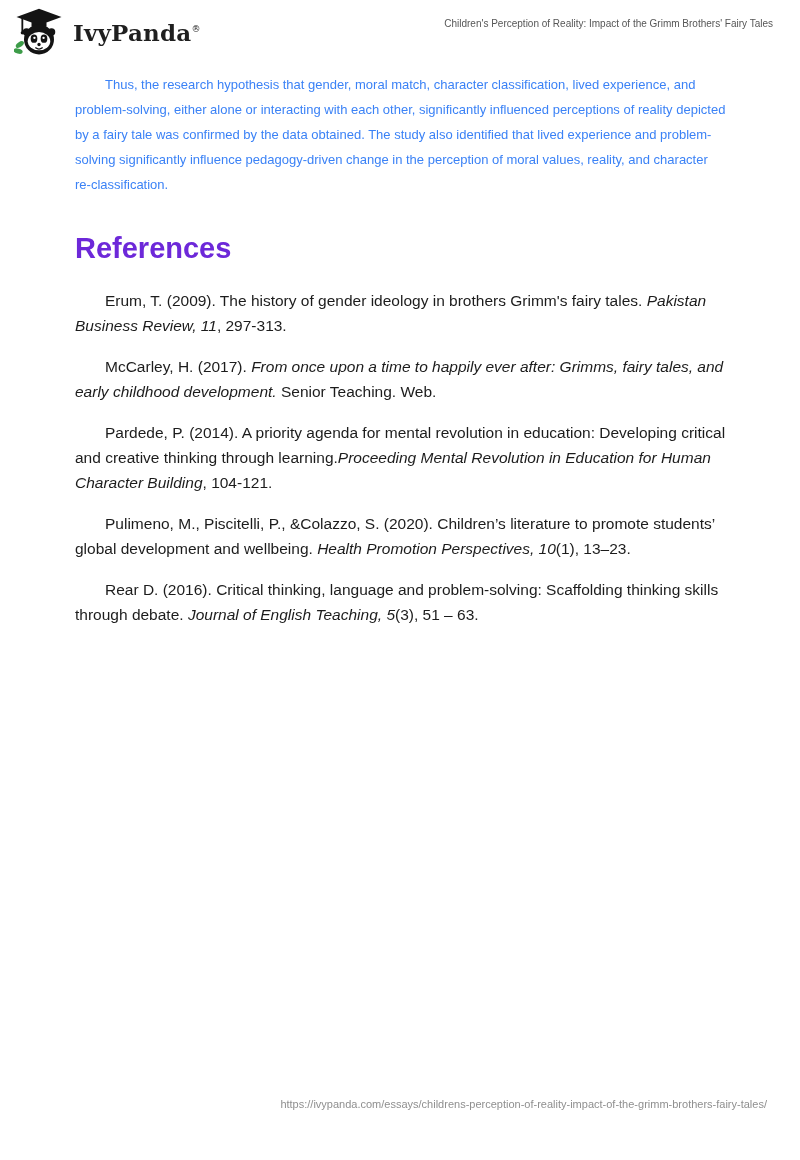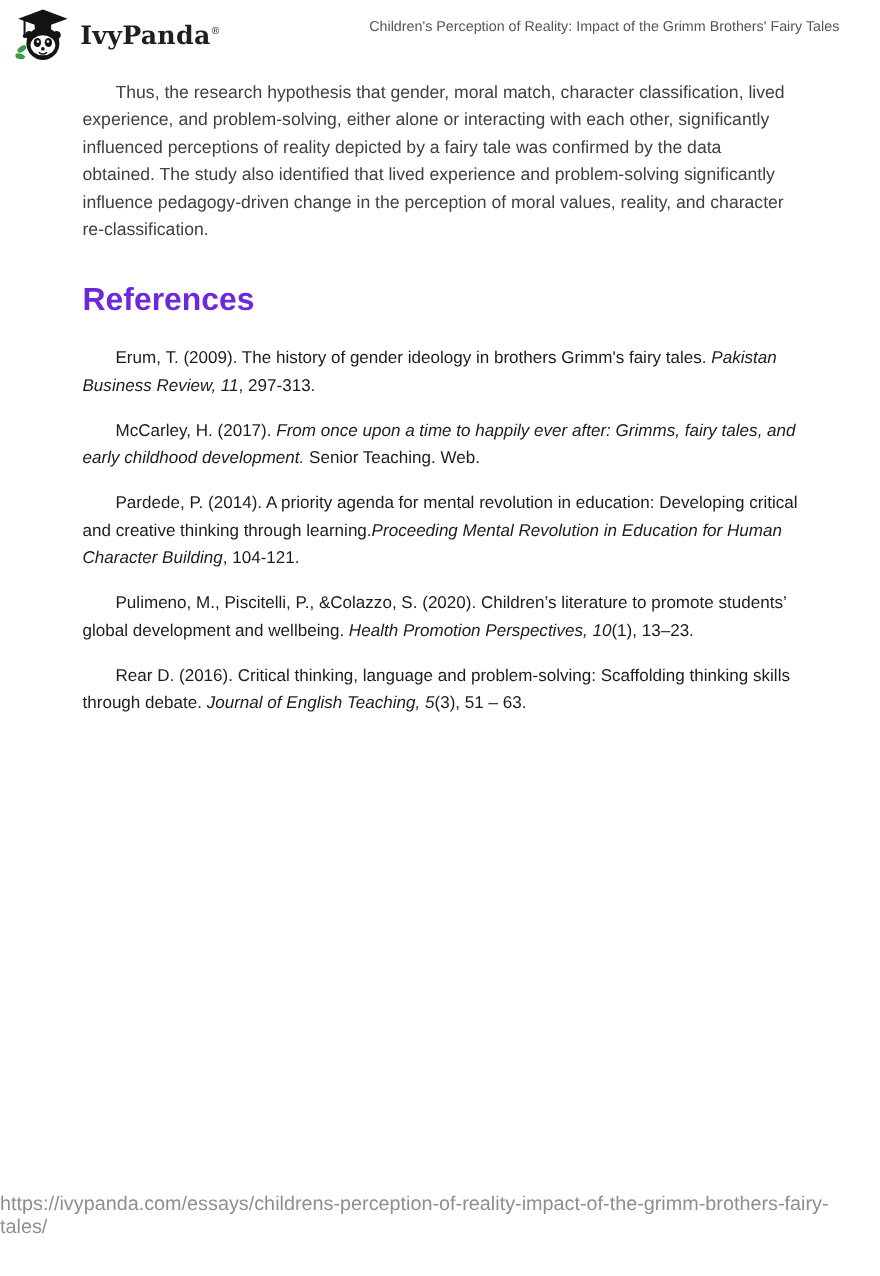--- a/index.html
+++ b/index.html
@@ -38,40 +38,40 @@
     letter-spacing: 0.2px;
   }
   .brand .reg {
     font-size: 9px;
     vertical-align: super;
     font-weight: 400;
     color: #1f1f1f;
   }
   .doc-title {
     position: absolute;
-    right: 37px;
+    right: 27px;
     top: 15px;
-    font-size: 13px;
+    font-size: 10px;
     color: #565656;
     max-width: 430px;
     text-align: right;
     line-height: 17px;
   }
 
   
   .content {
     position: absolute;
     left: 75px;
     right: 74px;
     top: 72px;
   }
   .para {
-    font-size: 16px;
+    font-size: 13px;
     line-height: 25px;
-    color: #404040;
+    color: #3b82f6;
     text-indent: 30px;
   }
   .references-heading {
     font-family: "Liberation Sans", sans-serif;
     font-size: 29px;
     font-weight: 700;
     color: #6d28d9;
     margin: 35px 0 23px 0;
   }
   .ref {
@@ -79,23 +79,23 @@
     line-height: 25px;
     color: #1c1c1c;
     text-indent: 30px;
     margin-bottom: 16px;
   }
   .ref .it { font-style: italic; }
 
   
   .footer {
     position: absolute;
-    bottom: 10px;
+    bottom: 26px;
     right: 33px;
-    font-size: 18px;
+    font-size: 11px;
     color: #8f8f8f;
   }
 </style>
 </head>
 <body>
 
 <div class="page">
 
   <div class="header">
     <div class="logo-wrap">

